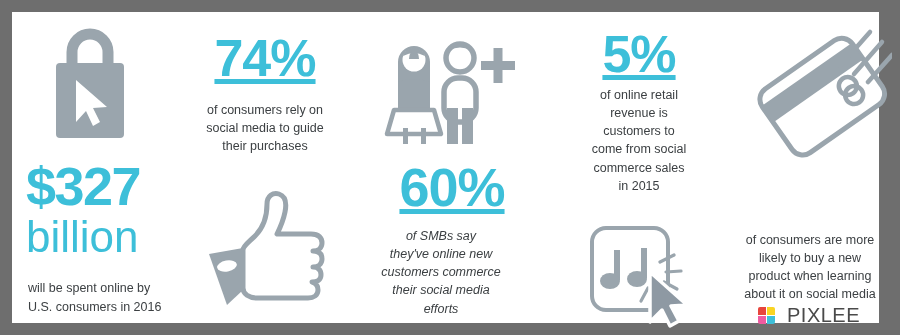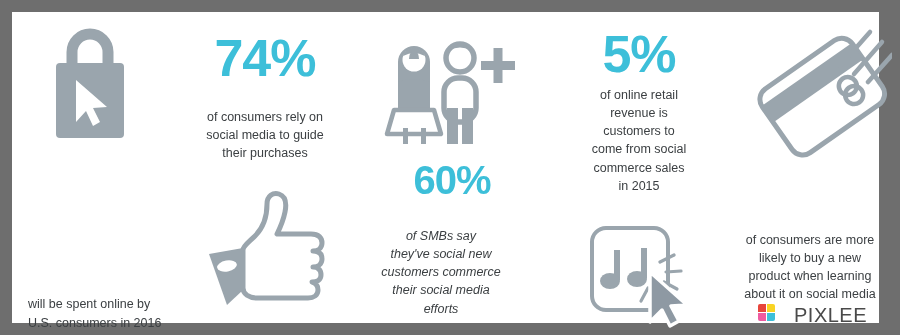--- a/index.html
+++ b/index.html
@@ -35,20 +35,21 @@
     position: absolute;
   }
 
   .stat-num {
     color: #3dbfd9;
     font-weight: bold;
     letter-spacing: -1px;
     line-height: 1;
     text-align: center;
     white-space: nowrap;
+    text-decoration: underline;
   }
 
   .stat-cap {
     color: #3c4043;
     font-size: 12.5px;
     line-height: 1.45;
     text-align: center;
   }
 
   .big-money {
@@ -67,30 +68,30 @@
     font-weight: normal;
     letter-spacing: 0px;
     display: block;
     margin-top: 2px;
   }
   .money-cap {
     color: #3c4043;
     font-size: 12.5px;
     line-height: 1.5;
     text-align: left;
-    margin-top: 20px;
+    margin-top: 4px;
   }
 
   svg { display: block; }
 
   .brand {
     position: absolute;
     display: flex;
-    align-items: flex-start;
-    gap: 19px;
+    align-items: center;
+    gap: 12px;
   }
   .brand-word {
     font-size: 20px;
     letter-spacing: 0.5px;
     color: #4a4a4a;
     font-family: "Liberation Sans", sans-serif;
     font-weight: 400;
   }
   .brand-mark {
     width: 17px;
@@ -111,27 +112,31 @@
   <div id="canvas">
 
     <div class="cell" style="left:28px; top:10px;">
       <svg width="100" height="120" viewBox="0 0 100 120" aria-hidden="true">
         <path d="M32 42 V30 a18 18 0 0 1 36 0 V42" fill="none" stroke="#9aa5ad" stroke-width="11"></path>
         <rect x="16" y="41" width="68" height="75" rx="4" fill="#9aa5ad"></rect>
         <path d="M36 58 L36 100 L46 89 L53 104 L60 100 L53 86 L67 85 Z" fill="#ffffff"></path>
       </svg>
     </div>
 
+    <div class="cell big-money" style="left:14px; top:148px; width:170px;">
+      <span class="amount">$327</span>
+      <span class="unit">billion</span>
+    </div>
     <div class="cell money-cap" style="left:16px; top:263px; width:165px;">
       <div>will be spent online by</div>
       <div>U.S. consumers in 2016</div>
     </div>
 
     <div class="cell stat-num" style="left:178px; top:20px; width:150px; font-size:52px;">74%</div>
-    <div class="cell stat-cap" style="left:173px; top:96px; width:160px;">
+    <div class="cell stat-cap" style="left:173px; top:89px; width:160px;">
       <div>of consumers rely on</div>
       <div>social media to guide</div>
       <div>their purchases</div>
     </div>
 
     <div class="cell" style="left:187px; top:178px;">
       <svg width="130" height="122" viewBox="0 0 130 122" aria-hidden="true">
         <g fill="none" stroke="#9aa5ad" stroke-width="5" stroke-linejoin="round" stroke-linecap="round">
           <path d="M44 60
                    C44 56 50 52 56 46
@@ -173,24 +178,24 @@
         <path d="M69 18 a14 14 0 0 1 22 0 q-11 -5 -22 0z" fill="#9aa5ad"></path>
         <rect x="64" y="46" width="32" height="44" rx="14" fill="#ffffff" stroke="#9aa5ad" stroke-width="5.5"></rect>
         <rect x="67" y="76" width="11" height="36" fill="#9aa5ad"></rect>
         <rect x="82" y="76" width="11" height="36" fill="#9aa5ad"></rect>
 
         <rect x="101" y="29" width="34" height="9" fill="#9aa5ad"></rect>
         <rect x="113.5" y="16" width="9" height="35" fill="#9aa5ad"></rect>
       </svg>
     </div>
 
-    <div class="cell stat-num" style="left:360px; top:148px; width:160px; font-size:40px;">60%</div>
+    <div class="cell stat-num" style="left:360px; top:148px; width:160px; font-size:54px;">60%</div>
     <div class="cell stat-cap" style="left:344px; top:215px; width:170px;font-style:italic;">
       <div>of SMBs say</div>
-      <div>they've social new</div>
+      <div>they've online new</div>
       <div>customers commerce</div>
       <div>their social media</div>
       <div>efforts</div>
     </div>
 
     <div class="cell stat-num" style="left:552px; top:16px; width:150px; font-size:52px;">5%</div>
     <div class="cell stat-cap" style="left:547px; top:74px; width:160px;">
       <div>of online retail</div>
       <div>revenue is</div>
       <div>customers to</div>

